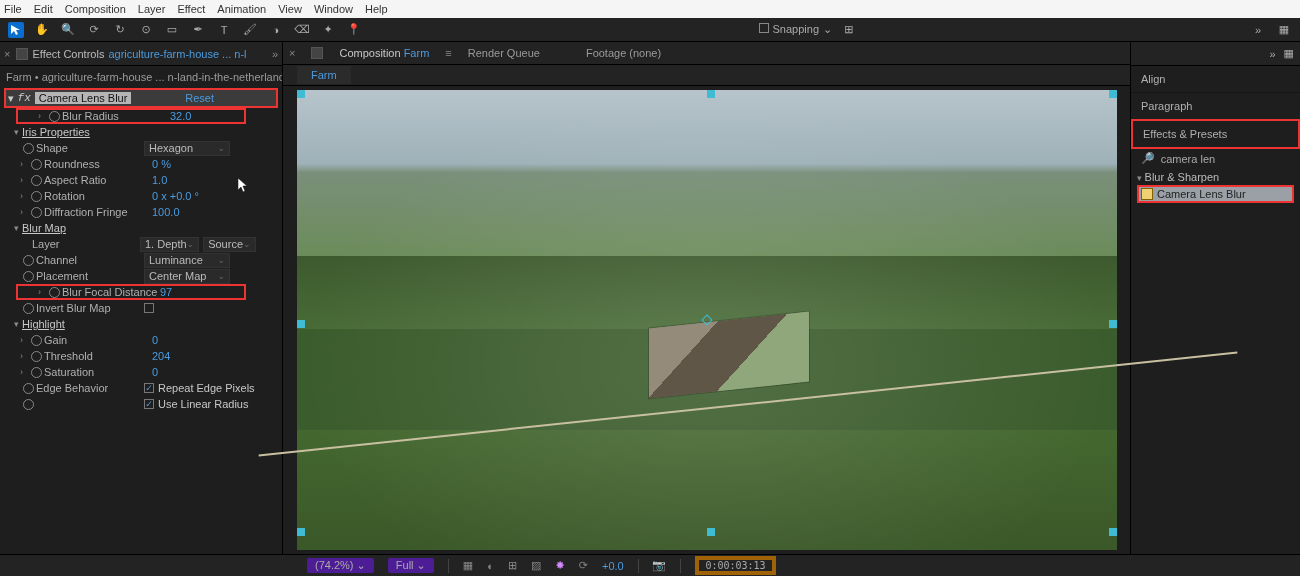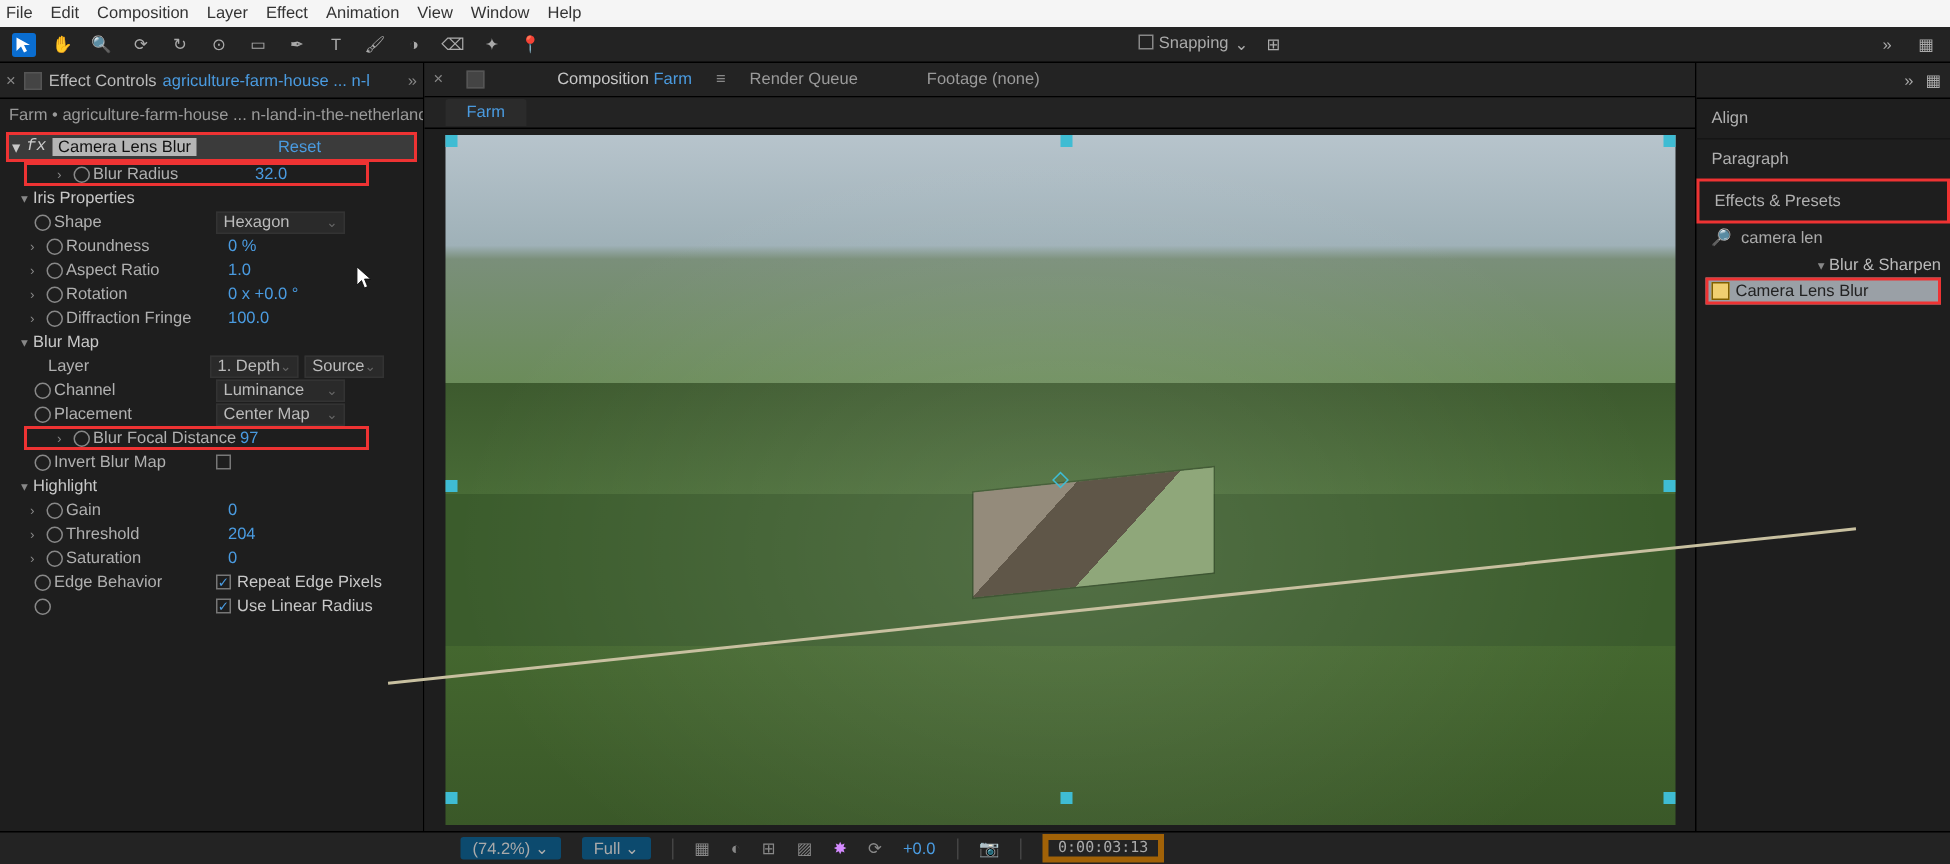--- a/index.html
+++ b/index.html
@@ -34,34 +34,34 @@
 .effect-header .effect-name { background: #b5b5b5; color: #111; padding: 0 4px; }
 .effect-header .reset { color: #4a9be0; margin-left: auto; margin-right: 60px; }
 
 .prop-row { display: flex; align-items: center; height: 16px; padding-left: 20px; }
 .prop-row .twirl { width: 8px; color: #888; font-size: 9px; }
 .prop-row .stopwatch { width: 12px; height: 12px; margin: 0 2px; display: inline-flex; align-items: center; justify-content: center; }
 .stopwatch::before { content: ""; width: 9px; height: 9px; border: 1px solid #888; border-radius: 50%; display: inline-block; position: relative; }
 .prop-row .label { color: #b0b0b0; flex: 0 0 108px; }
 .prop-row .value { color: #4a9be0; }
 .prop-row.group { padding-left: 14px; }
-.prop-row.group .label { color: #c8c8c8; }
+.prop-row.group .label { color: #c8c8c8; text-decoration: underline; }
 .prop-row.sub { }
 .highlight-red { border: 2px solid #e33; margin: 0 36px 0 16px; }
 
 .select-pill { background: #2a2a2a; border: 1px solid #333; color: #bbb; padding: 0 4px; height: 15px; display: inline-flex; align-items: center; min-width: 86px; position: relative; }
 .select-pill .chev-d { margin-left: auto; color: #666; font-size: 9px; }
 
 .checkbox { width: 10px; height: 10px; border: 1px solid #777; display: inline-flex; align-items: center; justify-content: center; margin-right: 4px; }
 .checkbox.checked::after { content: "✓"; color: #4a9be0; font-size: 9px; line-height: 1; }
 
 
 .center-panel { flex: 1; background: #1e1e1e; display: flex; flex-direction: column; position: relative; }
 .center-tabs { background: #232323; height: 24px; display: flex; align-items: center; padding: 0 6px; color: #9a9a9a; gap: 16px; border-bottom: 1px solid #000; }
-.center-tabs .active-tab { color: #c8c8c8; margin-left: 32px; }
+.center-tabs .active-tab { color: #c8c8c8; }
 .center-tabs .active-tab .link { color: #4a9be0; }
 .center-tabs .burger { color: #888; }
 .center-sub { background: #232323; height: 22px; display: flex; align-items: center; padding: 0 14px; border-bottom: 1px solid #000; }
 .center-sub .comp-tab { background: #2b2b2b; color: #4a9be0; padding: 2px 14px; height: 18px; display: inline-flex; align-items: center; border-radius: 2px 2px 0 0; }
 
 .viewer { flex: 1; position: relative; padding: 4px; background: #1e1e1e; display: flex; align-items: center; justify-content: center; }
 .viewer-image { width: 820px; height: 460px; background:
   radial-gradient(ellipse at 50% 60%, rgba(255,255,255,0.12), transparent 70%),
   linear-gradient(to bottom,
     #b7c4cc 0%, #9fb1b8 16%,
@@ -87,27 +87,27 @@
 
 .cursor-arrow { position: absolute; left: 238px; top: 178px; width: 12px; height: 16px; pointer-events: none; }
 
 
 .right-panel { width: 170px; background: #1e1e1e; border-left: 1px solid #000; }
 .right-panel .panel-expand { height: 24px; background: #232323; display: flex; align-items: center; justify-content: flex-end; padding: 0 6px; color: #aaa; gap: 8px; border-bottom: 1px solid #000; }
 .r-item { padding: 7px 10px; color: #b0b0b0; border-bottom: 1px solid #151515; }
 .r-item.hi { border: 2px solid #e33; margin: -1px 0; }
 .r-search { display: flex; align-items: center; gap: 6px; padding: 4px 10px; color: #aaa; }
 .r-search .mag { color: #888; }
-.r-cat { padding: 2px 6px; color: #bbb; text-align: right; }
+.r-cat { padding: 2px 6px; color: #bbb; }
 .r-preset { margin: 0 6px; border: 2px solid #e33; background: #9aa0a6; color: #222; padding: 1px 4px 1px 18px; position: relative; height: 18px; display: flex; align-items: center; }
 .r-preset .ico { position: absolute; left: 2px; width: 12px; height: 12px; background: #f0d070; border: 1px solid #806000; }
 
 
 .status-bar { background: #232323; height: 22px; display: flex; align-items: center; padding: 0 10px; color: #aaa; gap: 14px; border-top: 1px solid #000; }
-.status-bar .pill { background: #0c4a6e; padding: 1px 8px; border-radius: 2px; }
+.status-bar .pill { background: #4c1d95; padding: 1px 8px; border-radius: 2px; }
 .status-bar .sep { width: 1px; height: 14px; background: #444; }
 .status-bar .icon { color: #888; }
 .status-bar .icon.color { color: #d48aff; }
 .status-bar .tc-box { border: 4px solid #a16207; padding: 0 6px; font-family: monospace; font-size: 10px; }
 </style>
 </head>
 <body>
 
 <div class="menu-bar">
   <span>File</span>

